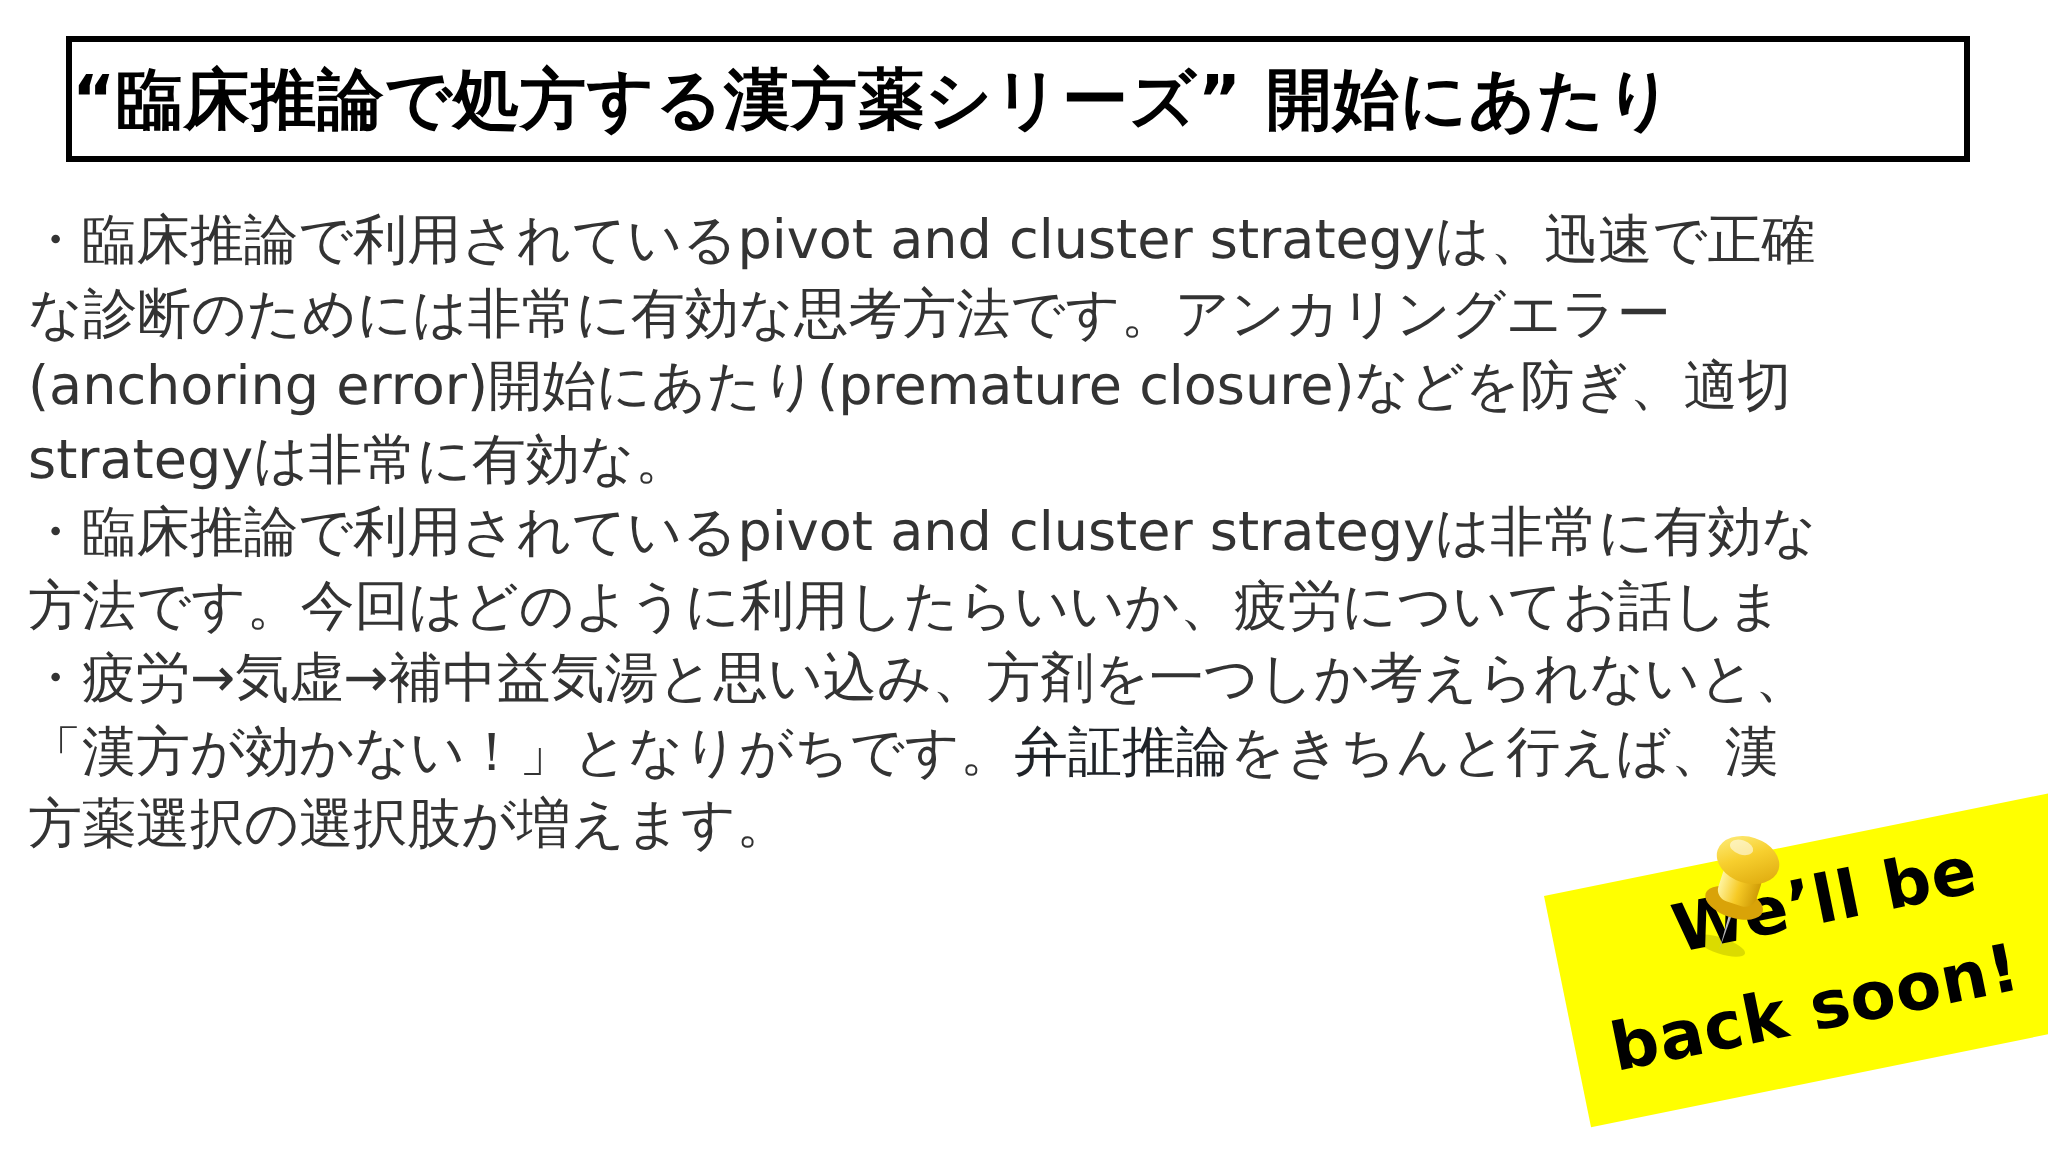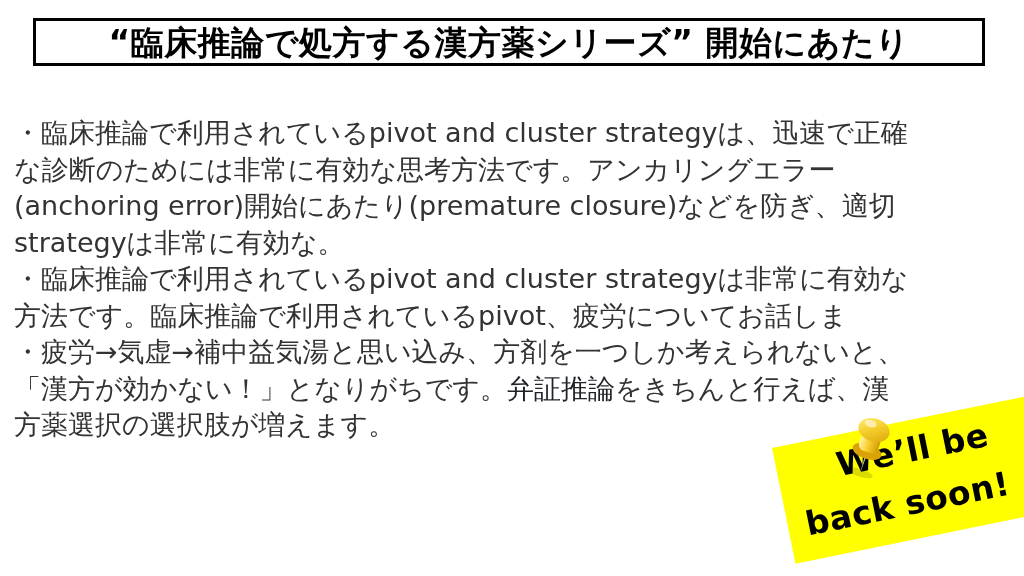--- a/index.html
+++ b/index.html
@@ -20,27 +20,26 @@
     inset: 0;
     background: #ffffff;
   }
 
   
   #title-box {
     position: absolute;
     left: 33px;
     top: 18px;
     width: 952px;
-    height: 48px;
+    height: 63px;
     box-sizing: border-box;
     border: 3px solid #000000;
     background: #ffffff;
     display: flex;
     align-items: center;
-    justify-content: center;
   }
   #title-text {
     font-family: "DejaVu Sans", "Liberation Sans", sans-serif;
     font-weight: bold;
     font-size: 33px;
     line-height: 1;
     color: #000000;
     letter-spacing: 0.5px;
     white-space: nowrap;
   }
@@ -48,21 +47,20 @@
   
   #body-text {
     position: absolute;
     left: 14px;
     top: 103px;
     width: 996px;
     color: #333333;
     font-family: "DejaVu Sans", "Liberation Sans", sans-serif;
     font-size: 27px;
     line-height: 36.5px;
-    margin-top: 12px;
   }
   .line {
     white-space: nowrap;
     height: 36.5px;
   }
   .line b {
     font-weight: normal;
     color: #1f2328;
   }
 
@@ -111,21 +109,21 @@
   <div id="title-box">
     <div id="title-text">“臨床推論で処方する漢方薬シリーズ” 開始にあたり</div>
   </div>
 
   <div id="body-text">
     <div class="line">・臨床推論で利用されているpivot and cluster strategyは、迅速で正確</div>
     <div class="line">な診断のためには非常に有効な思考方法です。アンカリングエラー</div>
     <div class="line">(anchoring error)開始にあたり(premature closure)などを防ぎ、適切</div>
     <div class="line">strategyは非常に有効な。</div>
     <div class="line">・臨床推論で利用されているpivot and cluster strategyは非常に有効な</div>
-    <div class="line">方法です。臨床推論で利用されているpivot、疲労についてお話しま</div>
+    <div class="line">方法です。今回はどのように利用したらいいか、疲労についてお話しま</div>
     <div class="line">・疲労→気虚→補中益気湯と思い込み、方剤を一つしか考えられないと、</div>
     <div class="line"><span>「漢方が効かない！」となりがちです。</span><b>弁証推論</b><span>をきちんと行えば、漢</span></div>
     <div class="line">方薬選択の選択肢が増えます。</div>
   </div>
 
   <div id="sticky-note">
     <div id="sticky-note-text">
       <div id="sticky-note-line1">We’ll be</div>
       <div id="sticky-note-line2">back soon!</div>
     </div>

